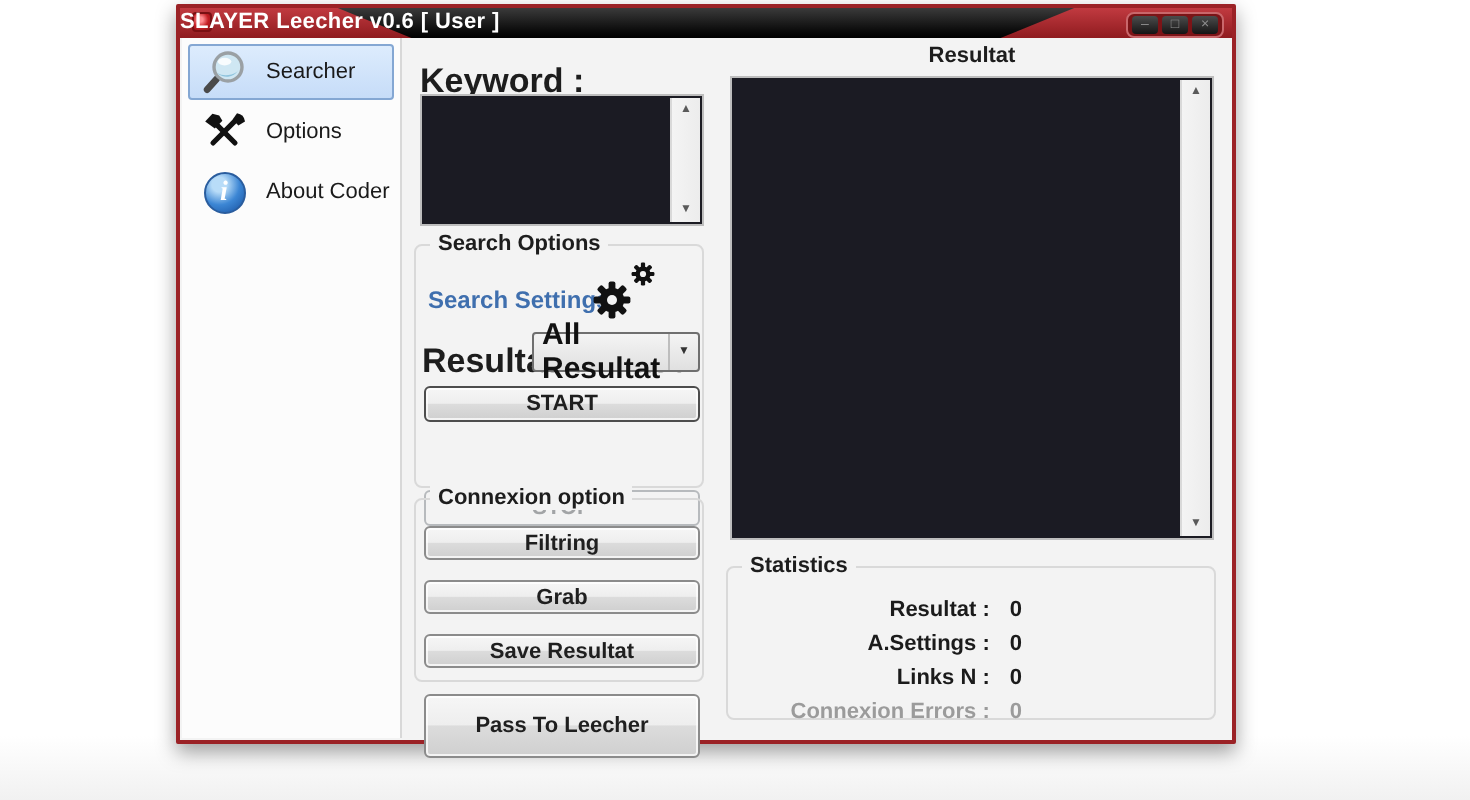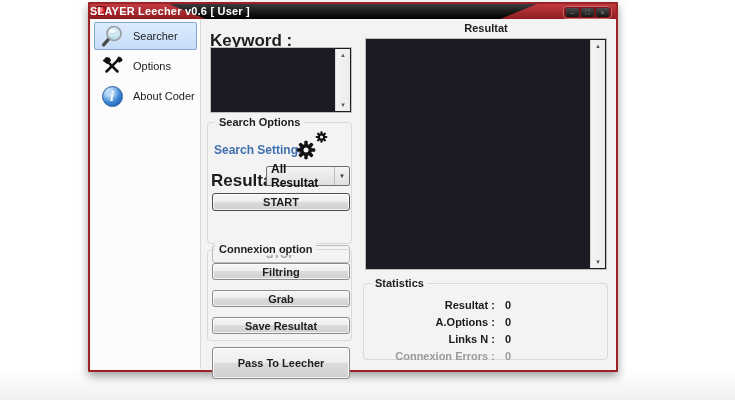--- a/index.html
+++ b/index.html
@@ -74,21 +74,21 @@
     box-shadow:none; cursor:default; }
 
   
   .lbl { position:absolute; font-size:17px; font-weight:bold; color:#1d1d1d; white-space:nowrap; }
   .link-blue { color:#3f6fae; font-size:12px; }
 
   
   .combo { position:absolute; left:176px; top:147px; width:84px; height:20px;
     border:1px solid #6f6f6f; border-radius:2px; cursor:pointer;
     background:linear-gradient(#f4f4f4,#e0e0e0); display:flex; align-items:center; }
-  .combo-text { flex:1; padding-left:4px; font-size:12px; font-weight:bold; color:#111; }
+  .combo-text { flex:1; padding-left:4px; font-size:15px; font-weight:bold; color:#111; }
   .combo-arrow { width:15px; text-align:center; font-size:6px; color:#333;
     border-left:1px solid #bdbdbd; line-height:18px; height:18px; }
 
   
   .stat-row { display:flex; justify-content:flex-end; align-items:center;
     gap:10px; height:17px; padding-right:96px; }
   .stat-label { font-size:11px; font-weight:bold; color:#1b1b1b; }
   .stat-value { font-size:11px; font-weight:bold; color:#1b1b1b; }
   .stat-row.muted .stat-label, .stat-row.muted .stat-value { color:#9b9b9b; }
 
@@ -205,21 +205,21 @@
         </div>
       </div>
 
       <div class="group" style="left:273px; top:264px; width:245px; height:77px; padding-top:12px;">
         <span class="group-label">Statistics</span>
         <div class="stat-row">
           <span class="stat-label">Resultat :</span>
           <span class="stat-value">0</span>
         </div>
         <div class="stat-row">
-          <span class="stat-label">A.Options :</span>
+          <span class="stat-label">A.Settings :</span>
           <span class="stat-value">0</span>
         </div>
         <div class="stat-row">
           <span class="stat-label">Links N :</span>
           <span class="stat-value">0</span>
         </div>
         <div class="stat-row muted">
           <span class="stat-label">Connexion Errors :</span>
           <span class="stat-value">0</span>
         </div>

